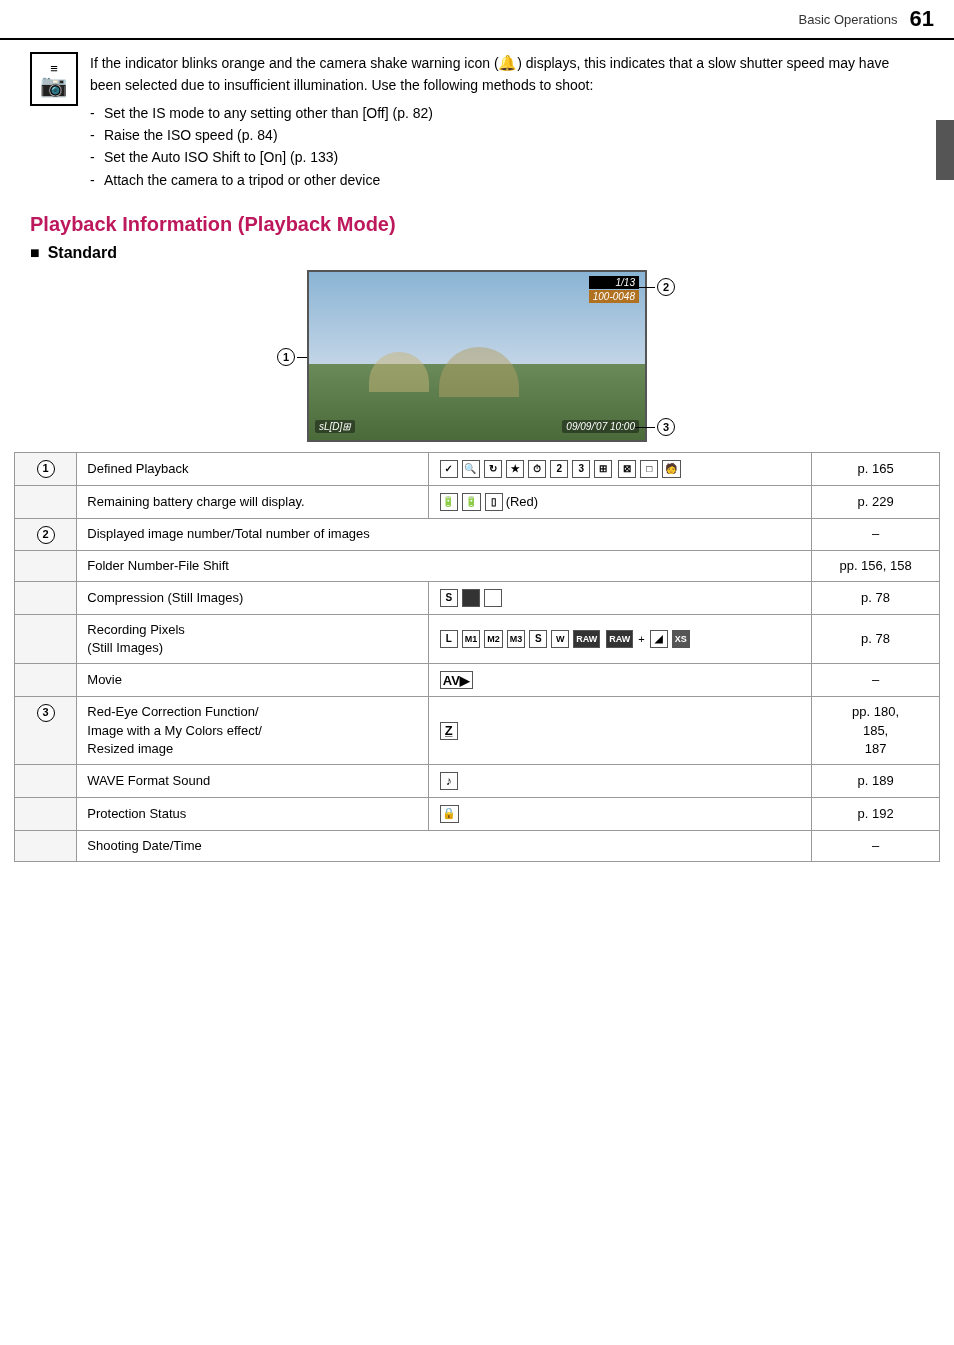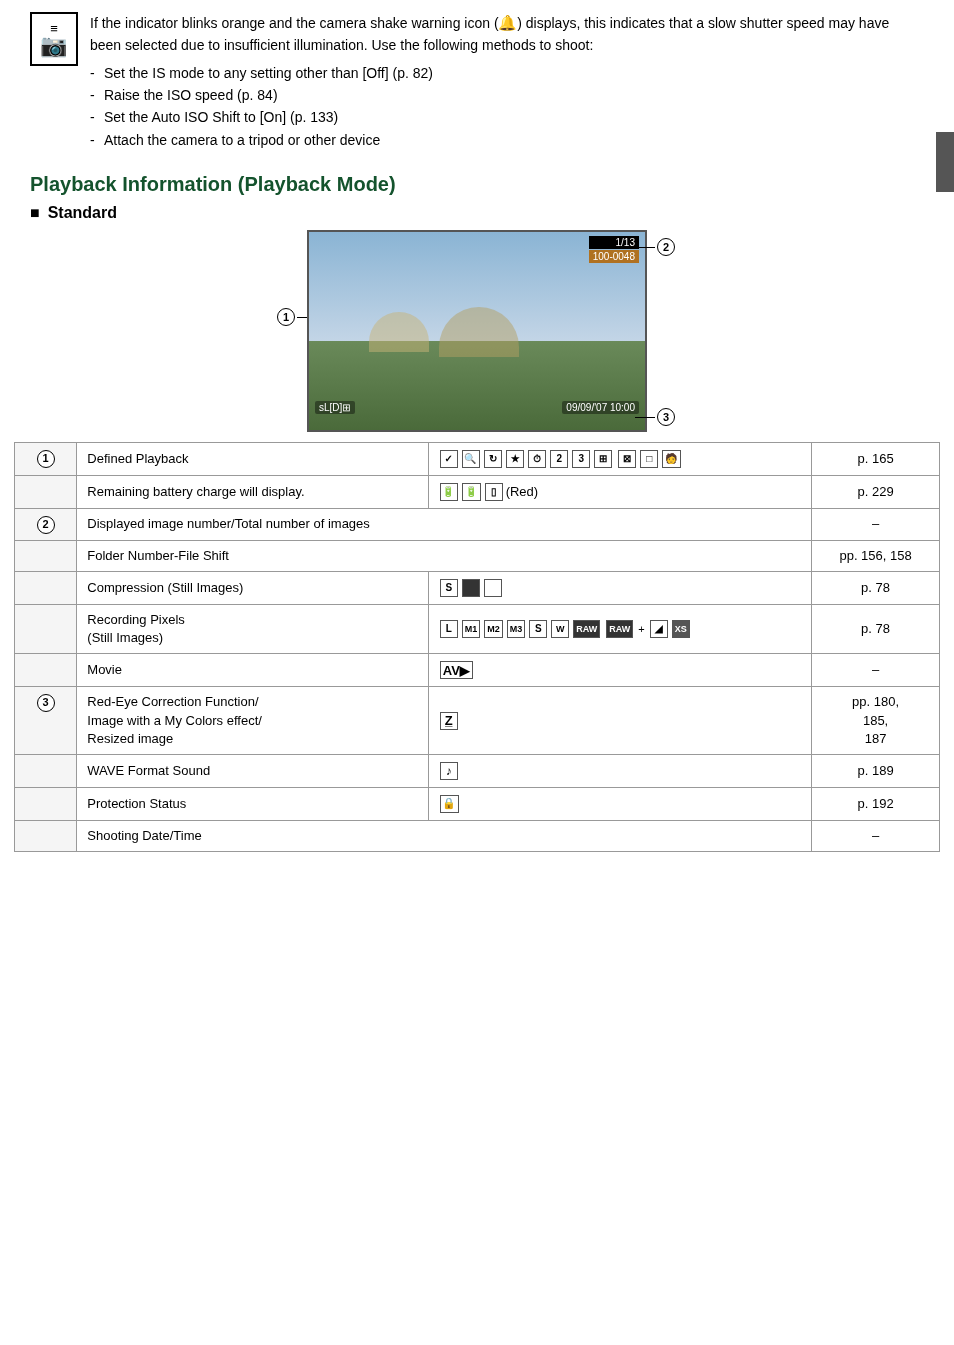--- a/index.html
+++ b/index.html
@@ -102,41 +102,42 @@
       padding: 0 2px;
       font-size: 12px;
       vertical-align: middle;
     }
 
     
     .section-heading {
       font-size: 20px;
       font-weight: bold;
       margin: 22px 30px 8px 30px;
-      color: #14532d;
+      color: #be185d;
     }
     .sub-heading {
       display: flex;
       align-items: center;
       font-size: 16px;
       font-weight: bold;
       margin: 4px 30px 8px 30px;
       gap: 8px;
     }
     .sub-heading::before {
       content: "■";
       font-size: 16px;
     }
     .camera-screen {
       width: 340px;
-      height: 202px;
+      height: 172px;
       background: #000000;
       border: 2px solid #555;
       position: relative;
       overflow: hidden;
+      font-style: italic;
     }
     .camera-screen .overlay-top-right {
       position: absolute;
       top: 4px;
       right: 6px;
       font-size: 10px;
       color: #fff;
       text-align: right;
     }
     .camera-screen .overlay-top-right .img-num {
@@ -148,21 +149,21 @@
     .camera-screen .overlay-top-right .folder-num {
       background: rgba(180,100,0,0.85);
       color: #fff;
       font-size: 10px;
       padding: 1px 4px;
       display: block;
       margin-top: 1px;
     }
     .camera-screen .overlay-bottom {
       position: absolute;
-      bottom: 16px;
+      bottom: 7px;
       left: 6px;
       right: 6px;
       display: flex;
       justify-content: space-between;
       align-items: flex-end;
     }
     .camera-screen .bottom-icons {
       display: flex;
       gap: 2px;
       font-size: 10px;
@@ -253,20 +254,24 @@
       position: relative;
       display: flex;
       justify-content: center;
     }
   </style>
 </head>
 <body>
 
 <div class="page-container">
 
+  <div class="header-bar">
+    <span class="header-text">Basic Operations</span>
+    <span class="page-number">61</span>
+  </div>
 
   <div class="right-tab"></div>
 
   <div class="warning-box">
     <div class="warning-icon">
       <div class="icon-top">≡</div>
       <div class="icon-bottom">📷</div>
     </div>
     <div class="warning-text">
       <p>

